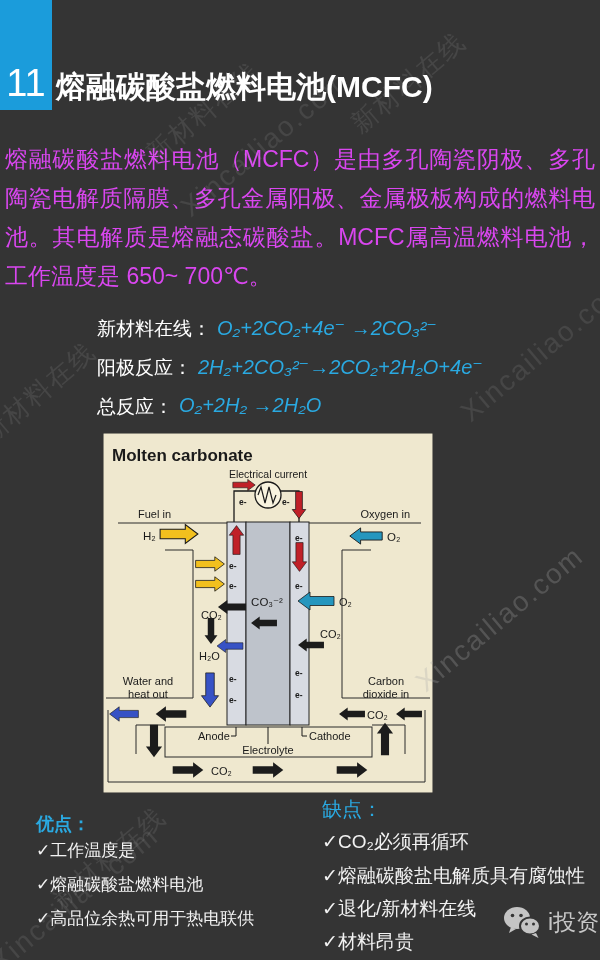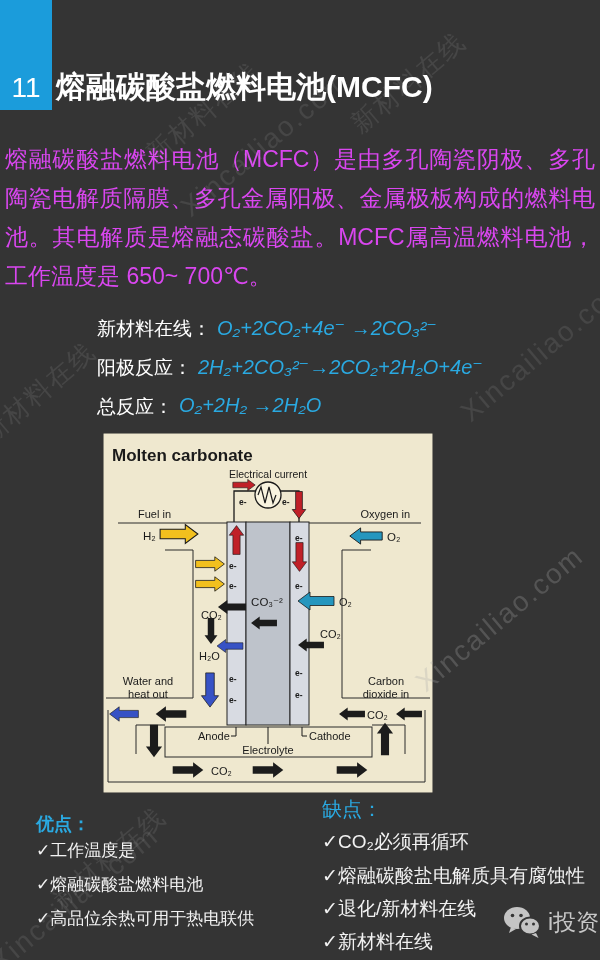--- a/index.html
+++ b/index.html
@@ -6,21 +6,21 @@
   .slide{
     position:relative;width:600px;height:960px;overflow:hidden;
     background:#343434;
     font-family:"Liberation Sans","DejaVu Sans",sans-serif;
   }
   
   .num-box{
     position:absolute;left:0;top:0;width:52px;height:110px;
     background:#1B9CDB;color:#fff;
     display:flex;align-items:flex-end;justify-content:center;
-    font-size:28px;line-height:1;padding-bottom:8px;box-sizing:border-box;
+    font-size:38px;line-height:1;padding-bottom:8px;box-sizing:border-box;
   }
   .page-title{
     position:absolute;left:56px;top:67px;
     font-size:30px;font-weight:bold;color:#ffffff;white-space:nowrap;
     letter-spacing:0px;
   }
   
   .intro{
     position:absolute;left:5px;top:140px;width:590px;
     font-size:23px;line-height:39px;color:#d946ef;text-align:justify;
@@ -174,21 +174,21 @@
 
   <div class="pros-head">优点：</div>
   <div class="pros-item p0">✓工作温度是</div>
   <div class="pros-item p1">✓熔融碳酸盐燃料电池</div>
   <div class="pros-item p2">✓高品位余热可用于热电联供</div>
 
   <div class="cons-head">缺点：</div>
   <div class="cons-item c0">✓CO₂必须再循环</div>
   <div class="cons-item c1">✓熔融碳酸盐电解质具有腐蚀性</div>
   <div class="cons-item c2">✓退化/新材料在线</div>
-  <div class="cons-item c3">✓新材料在线</div>
+  <div class="cons-item c3">✓材料昂贵</div>
 
   <div class="brand">
     <svg width="38" height="34" viewBox="0 0 38 34">
       <ellipse cx="14" cy="13" rx="13" ry="11" fill="#c4c4c4"></ellipse>
       <path d="M8,22 L6,28 L13,24 Z" fill="#c4c4c4"></path>
       <circle cx="9.5" cy="10.5" r="1.8" fill="#343434"></circle>
       <circle cx="18" cy="10.5" r="1.8" fill="#343434"></circle>
       <ellipse cx="27" cy="21" rx="10" ry="8.5" fill="#c4c4c4" stroke="#343434" stroke-width="2"></ellipse>
       <path d="M33,28 L35.5,33 L28.5,29.5 Z" fill="#c4c4c4"></path>
       <circle cx="23.5" cy="19" r="1.5" fill="#343434"></circle>

